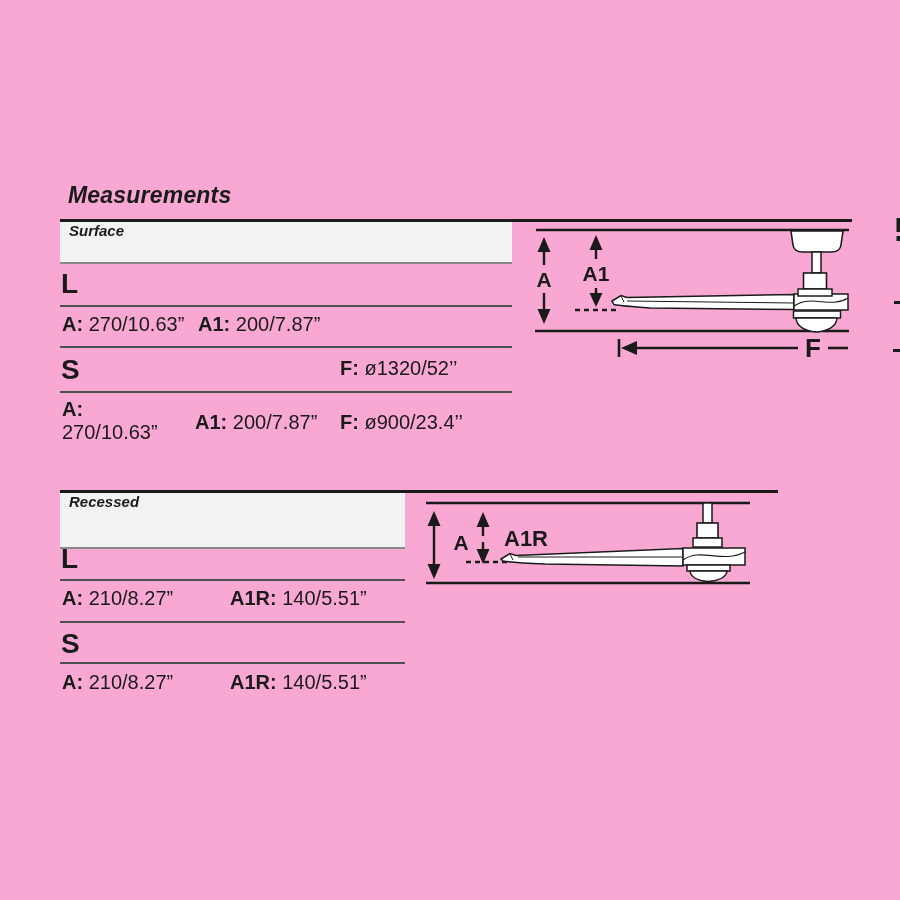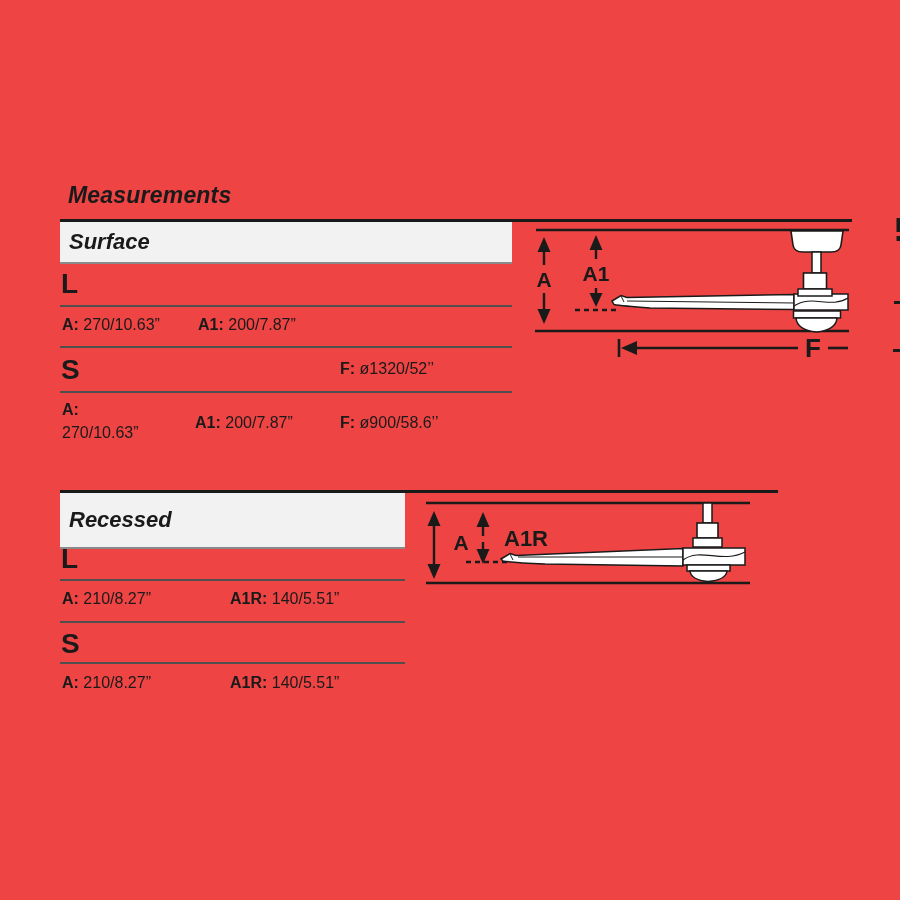--- a/index.html
+++ b/index.html
@@ -1,26 +1,26 @@
 <!DOCTYPE html>
 <html><head>
 <meta charset="utf-8">
 <style>
   html,body{margin:0;padding:0;background:#ffffff;}
-  #page{position:relative;width:900px;height:900px;background:#ef4444;overflow:hidden;
+  #page{position:relative;width:900px;height:900px;background:#f9a8d4;overflow:hidden;
         font-family:"Liberation Sans",sans-serif;color:#1a1a1a;}
   .abs{position:absolute;}
   .title{font-size:23px;font-weight:bold;font-style:italic;letter-spacing:.2px;}
   .rule-thick{background:#1a1a1a;height:3px;}
   .rule-thin{background:#4f4f4f;height:1.5px;}
   .banner{background:#f2f2f2;border-bottom:2px solid #8a8a8a;box-sizing:border-box;
-          display:flex;align-items:center;padding-left:9px;
-          font-size:22px;font-weight:bold;font-style:italic;}
+          display:flex;align-items:flex-start;padding-left:9px;
+          font-size:15px;font-weight:bold;font-style:italic;}
   .size-letter{font-size:28px;font-weight:bold;line-height:1;}
-  .spec{font-size:16px;white-space:nowrap;line-height:23px;}
+  .spec{font-size:20px;white-space:nowrap;line-height:23px;}
   .spec b{font-weight:bold;}
   svg text{font-family:"Liberation Sans",sans-serif;fill:#1a1a1a;}
   svg .ln{stroke:#1a1a1a;fill:none;}
   svg .shape{stroke:#1a1a1a;fill:#ffffff;}
   svg .solid{fill:#1a1a1a;stroke:none;}
 </style>
 </head>
 <body>
 
 <div id="page">
@@ -39,21 +39,21 @@
   <div class="abs spec" style="left:62px;top:313px;"><b>A:</b> <span>270/10.63”</span></div>
   <div class="abs spec" style="left:198px;top:313px;"><b>A1:</b> <span>200/7.87”</span></div>
   <div class="abs spec" style="left:340px;top:313px;margin-top:44px;"><b>F:</b> <span>ø1320/52’’</span></div>
 
   <div class="abs rule-thin" style="left:60px;top:346px;width:452px;"></div>
   <div class="abs size-letter" style="left:61px;top:356px;">S</div>
   <div class="abs rule-thin" style="left:60px;top:391px;width:452px;"></div>
 
   <div class="abs spec" style="left:62px;top:398px;"><b>A:</b><br><span>270/10.63”</span></div>
   <div class="abs spec" style="left:195px;top:411px;"><b>A1:</b> <span>200/7.87”</span></div>
-  <div class="abs spec" style="left:340px;top:411px;"><b>F:</b> <span>ø900/58.6’’</span></div>
+  <div class="abs spec" style="left:340px;top:411px;"><b>F:</b> <span>ø900/23.4’’</span></div>
 
   <svg class="abs" style="left:530px;top:218px;" width="370" height="150" viewBox="530 218 370 150">
 
     <line class="ln" x1="536" y1="230" x2="849" y2="230" stroke-width="2.6"></line>
     <line class="ln" x1="535" y1="331" x2="849" y2="331" stroke-width="2.6"></line>
 
     <g>
       <polygon class="solid" points="537.5,252 550.5,252 544,237"></polygon>
       <line class="ln" x1="544" y1="250" x2="544" y2="265" stroke-width="2.4"></line>
       <text x="544" y="287" text-anchor="middle" font-size="21" font-weight="bold">A</text>

